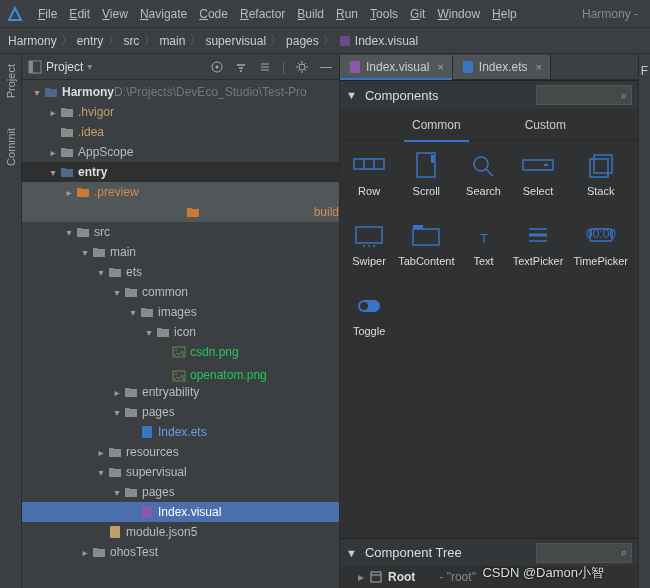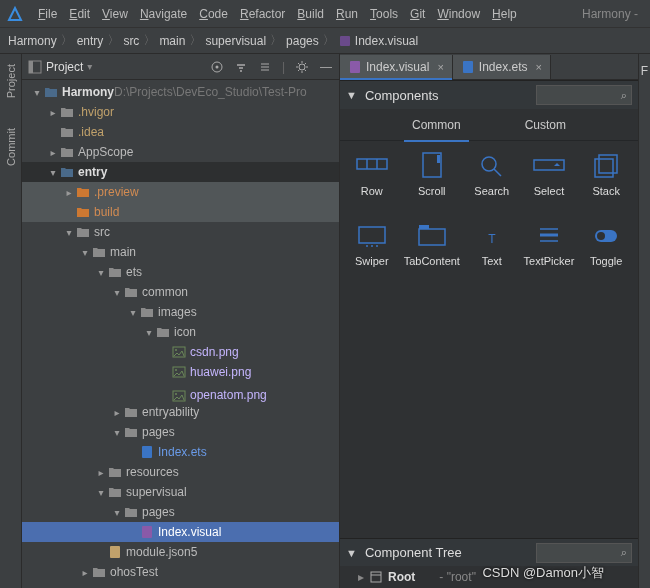--- a/index.html
+++ b/index.html
@@ -35,21 +35,21 @@
 .tree-row { display: flex; align-items: center; height: 20px; white-space: nowrap; cursor: pointer; }
 .tree-row.hover { background: #2d2f30; }
 .tree-row.selected { background: #4b6eaf; color: #fff; }
 .tree-row.sel-dark { background: #515658; }
 .tree-caret { width: 14px; text-align: center; color: #999; font-size: 10px; display: inline-block; }
 .tree-icon { width: 14px; height: 12px; display: inline-block; margin-right: 4px; }
 .lbl { color: #bbb; }
 .lbl.bold { font-weight: 700; color: #ddd; }
 .lbl.gold { color: #c0a16b; }
 .lbl.orange { color: #d28b52; }
-.lbl.green { color: #c4b5fd; }
+.lbl.green { color: #22c55e; }
 .lbl.blue { color: #6a9be8; }
 .lbl.dim { color: #777; }
 .tree-row.selected .lbl { color: #fff; }
 
 
 .right { flex: 1; background: #2b2b2b; display: flex; flex-direction: column; }
 .editor-tabs { height: 26px; background: #3c3f41; display: flex; align-items: flex-end; border-bottom: 1px solid #2b2b2b; }
 .ed-tab { height: 24px; display: flex; align-items: center; padding: 0 8px; gap: 4px; color: #ccc; border-right: 1px solid #2b2b2b; background: #4e5254; position: relative; }
 .ed-tab.active { background: #515658; }
 .ed-tab.active::after { content: ""; position: absolute; bottom: -1px; left: 0; right: 0; height: 2px; background: #3a74c4; }
@@ -209,21 +209,21 @@
         </div>
         <div class="tree-row sel-dark" style="padding-left: 40px;">
           <span class="tree-caret">▸</span>
           <span class="tree-icon">
             <svg width="14" height="12" viewBox="0 0 14 12">
               <path d="M1 2h4l1 1h7v8H1z" fill="#cc7832"></path>
             </svg>
           </span>
           <span class="lbl orange">.preview</span>
         </div>
-        <div class="tree-row sel-dark" style="padding-left: 40px;">
+        <div class="tree-row sel-dark" style="padding-left: 40px; justify-content: space-between;">
           <span class="tree-caret"></span>
           <span class="tree-icon">
             <svg width="14" height="12" viewBox="0 0 14 12">
               <path d="M1 2h4l1 1h7v8H1z" fill="#cc7832"></path>
             </svg>
           </span>
           <span class="lbl orange">build</span>
         </div>
         <div class="tree-row" style="padding-left: 40px;">
           <span class="tree-caret">▾</span>
@@ -282,31 +282,20 @@
         <div class="tree-row" style="padding-left: 136px;">
           <span class="tree-caret"></span>
           <span class="tree-icon">
             <svg width="14" height="12" viewBox="0 0 14 12">
               <rect x="1" y="1" width="12" height="10" fill="none" stroke="#6a8759"></rect>
               <circle cx="4" cy="4" r="1" fill="#6a8759"></circle>
               <path d="M2 10l3-3 2 2 3-4 2 5" fill="none" stroke="#6a8759"></path>
             </svg>
           </span>
           <span class="lbl green">csdn.png</span>
-        </div>
-        <div class="tree-row" style="padding-left: 136px;">
-          <span class="tree-caret"></span>
-          <span class="tree-icon">
-            <svg width="14" height="12" viewBox="0 0 14 12">
-              <rect x="1" y="1" width="12" height="10" fill="none" stroke="#6a8759"></rect>
-              <circle cx="4" cy="4" r="1" fill="#6a8759"></circle>
-              <path d="M2 10l3-3 2 2 3-4 2 5" fill="none" stroke="#6a8759"></path>
-            </svg>
-          </span>
-          <span class="lbl green">huawei.png</span>
         </div>
         <div class="tree-row" style="padding-left: 136px; align-items: flex-end;">
           <span class="tree-caret"></span>
           <span class="tree-icon">
             <svg width="14" height="12" viewBox="0 0 14 12">
               <rect x="1" y="1" width="12" height="10" fill="none" stroke="#6a8759"></rect>
               <circle cx="4" cy="4" r="1" fill="#6a8759"></circle>
               <path d="M2 10l3-3 2 2 3-4 2 5" fill="none" stroke="#6a8759"></path>
             </svg>
           </span>
@@ -509,20 +498,29 @@
                   <line x1="8" y1="8" x2="26" y2="8" stroke="#3a74c4" stroke-width="1.5" fill="none"></line>
                   <line x1="8" y1="14" x2="26" y2="14" stroke="#3a74c4" stroke-width="3"></line>
                   <line x1="8" y1="20" x2="26" y2="20" stroke="#3a74c4" stroke-width="1.5" fill="none"></line>
                 </svg>
               </div>
               <div class="comp-label">TextPicker</div>
             </div>
             <div class="comp-item">
               <div class="comp-icon">
                 <svg width="34" height="28" viewBox="0 0 34 28">
+                  <rect x="6" y="8" width="22" height="12" rx="2" stroke="#3a74c4" stroke-width="1.5" fill="none"></rect>
+                  <text x="17" y="17" font-size="7" fill="#3a74c4" text-anchor="middle">00:00</text>
+                </svg>
+              </div>
+              <div class="comp-label">TimePicker</div>
+            </div>
+            <div class="comp-item">
+              <div class="comp-icon">
+                <svg width="34" height="28" viewBox="0 0 34 28">
                   <rect x="6" y="9" width="22" height="12" rx="6" fill="#3a74c4"></rect>
                   <circle cx="12" cy="15" r="4" fill="#2f3133"></circle>
                 </svg>
               </div>
               <div class="comp-label">Toggle</div>
             </div>
           </div>
       </div>
 
       <div class="ctree-header">

